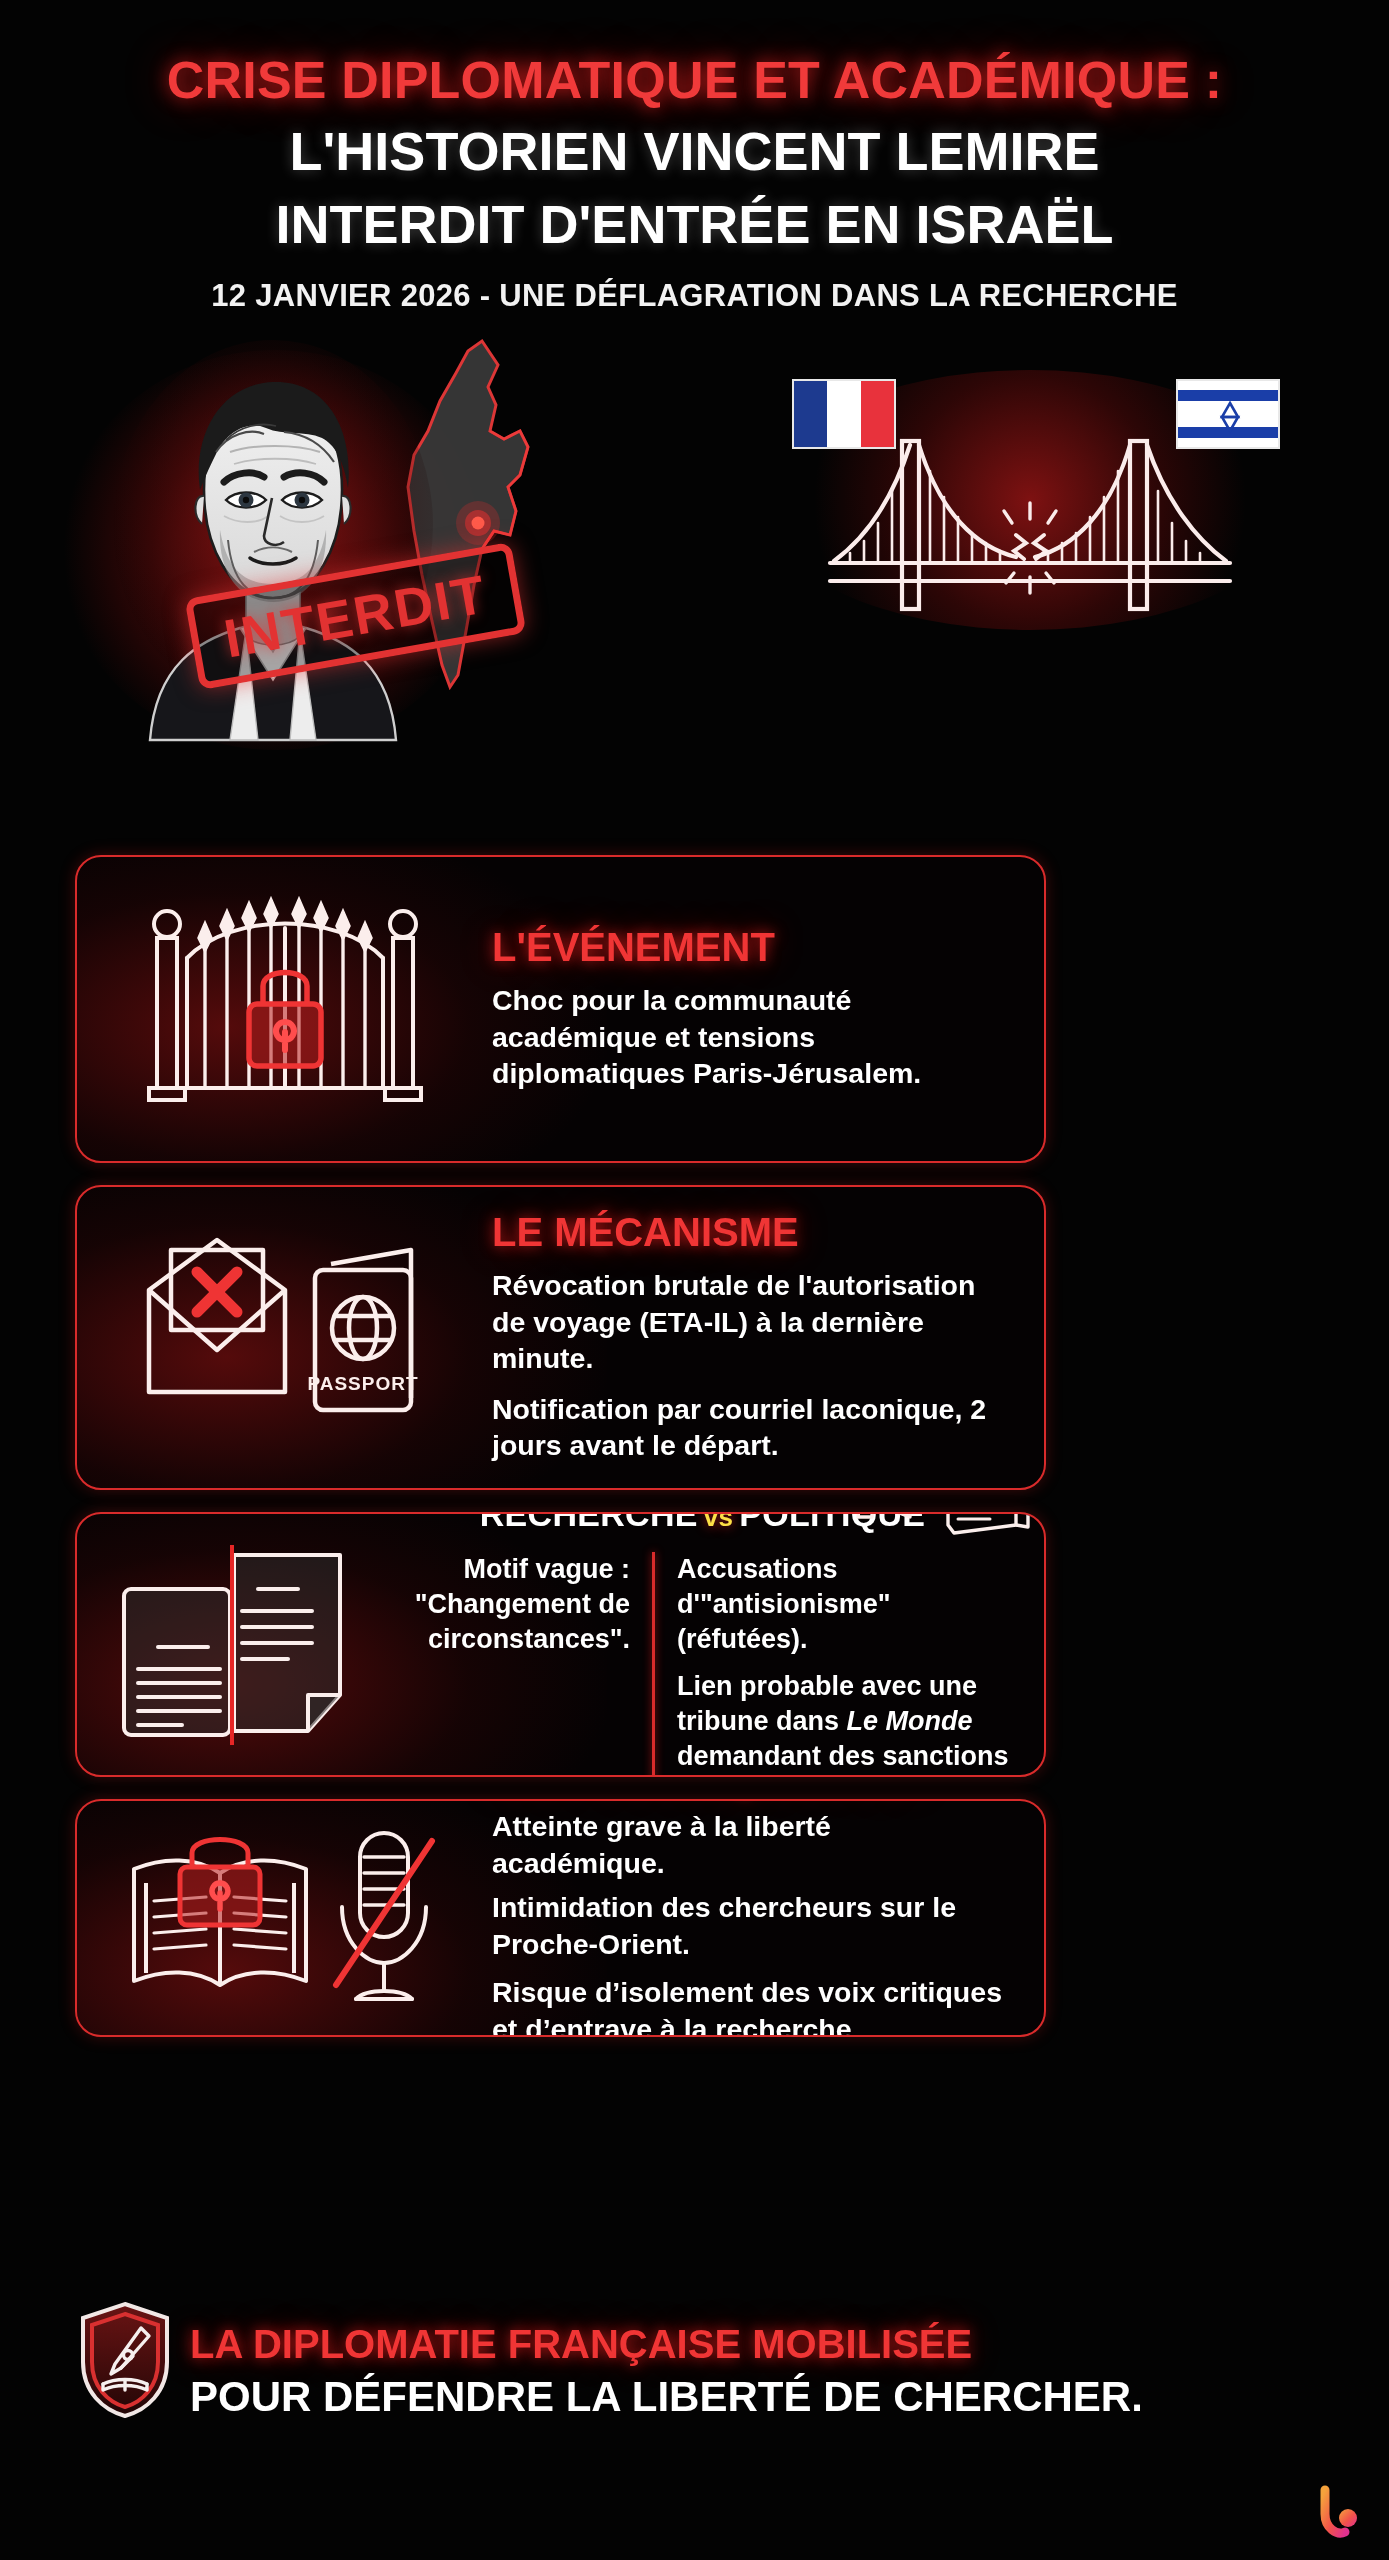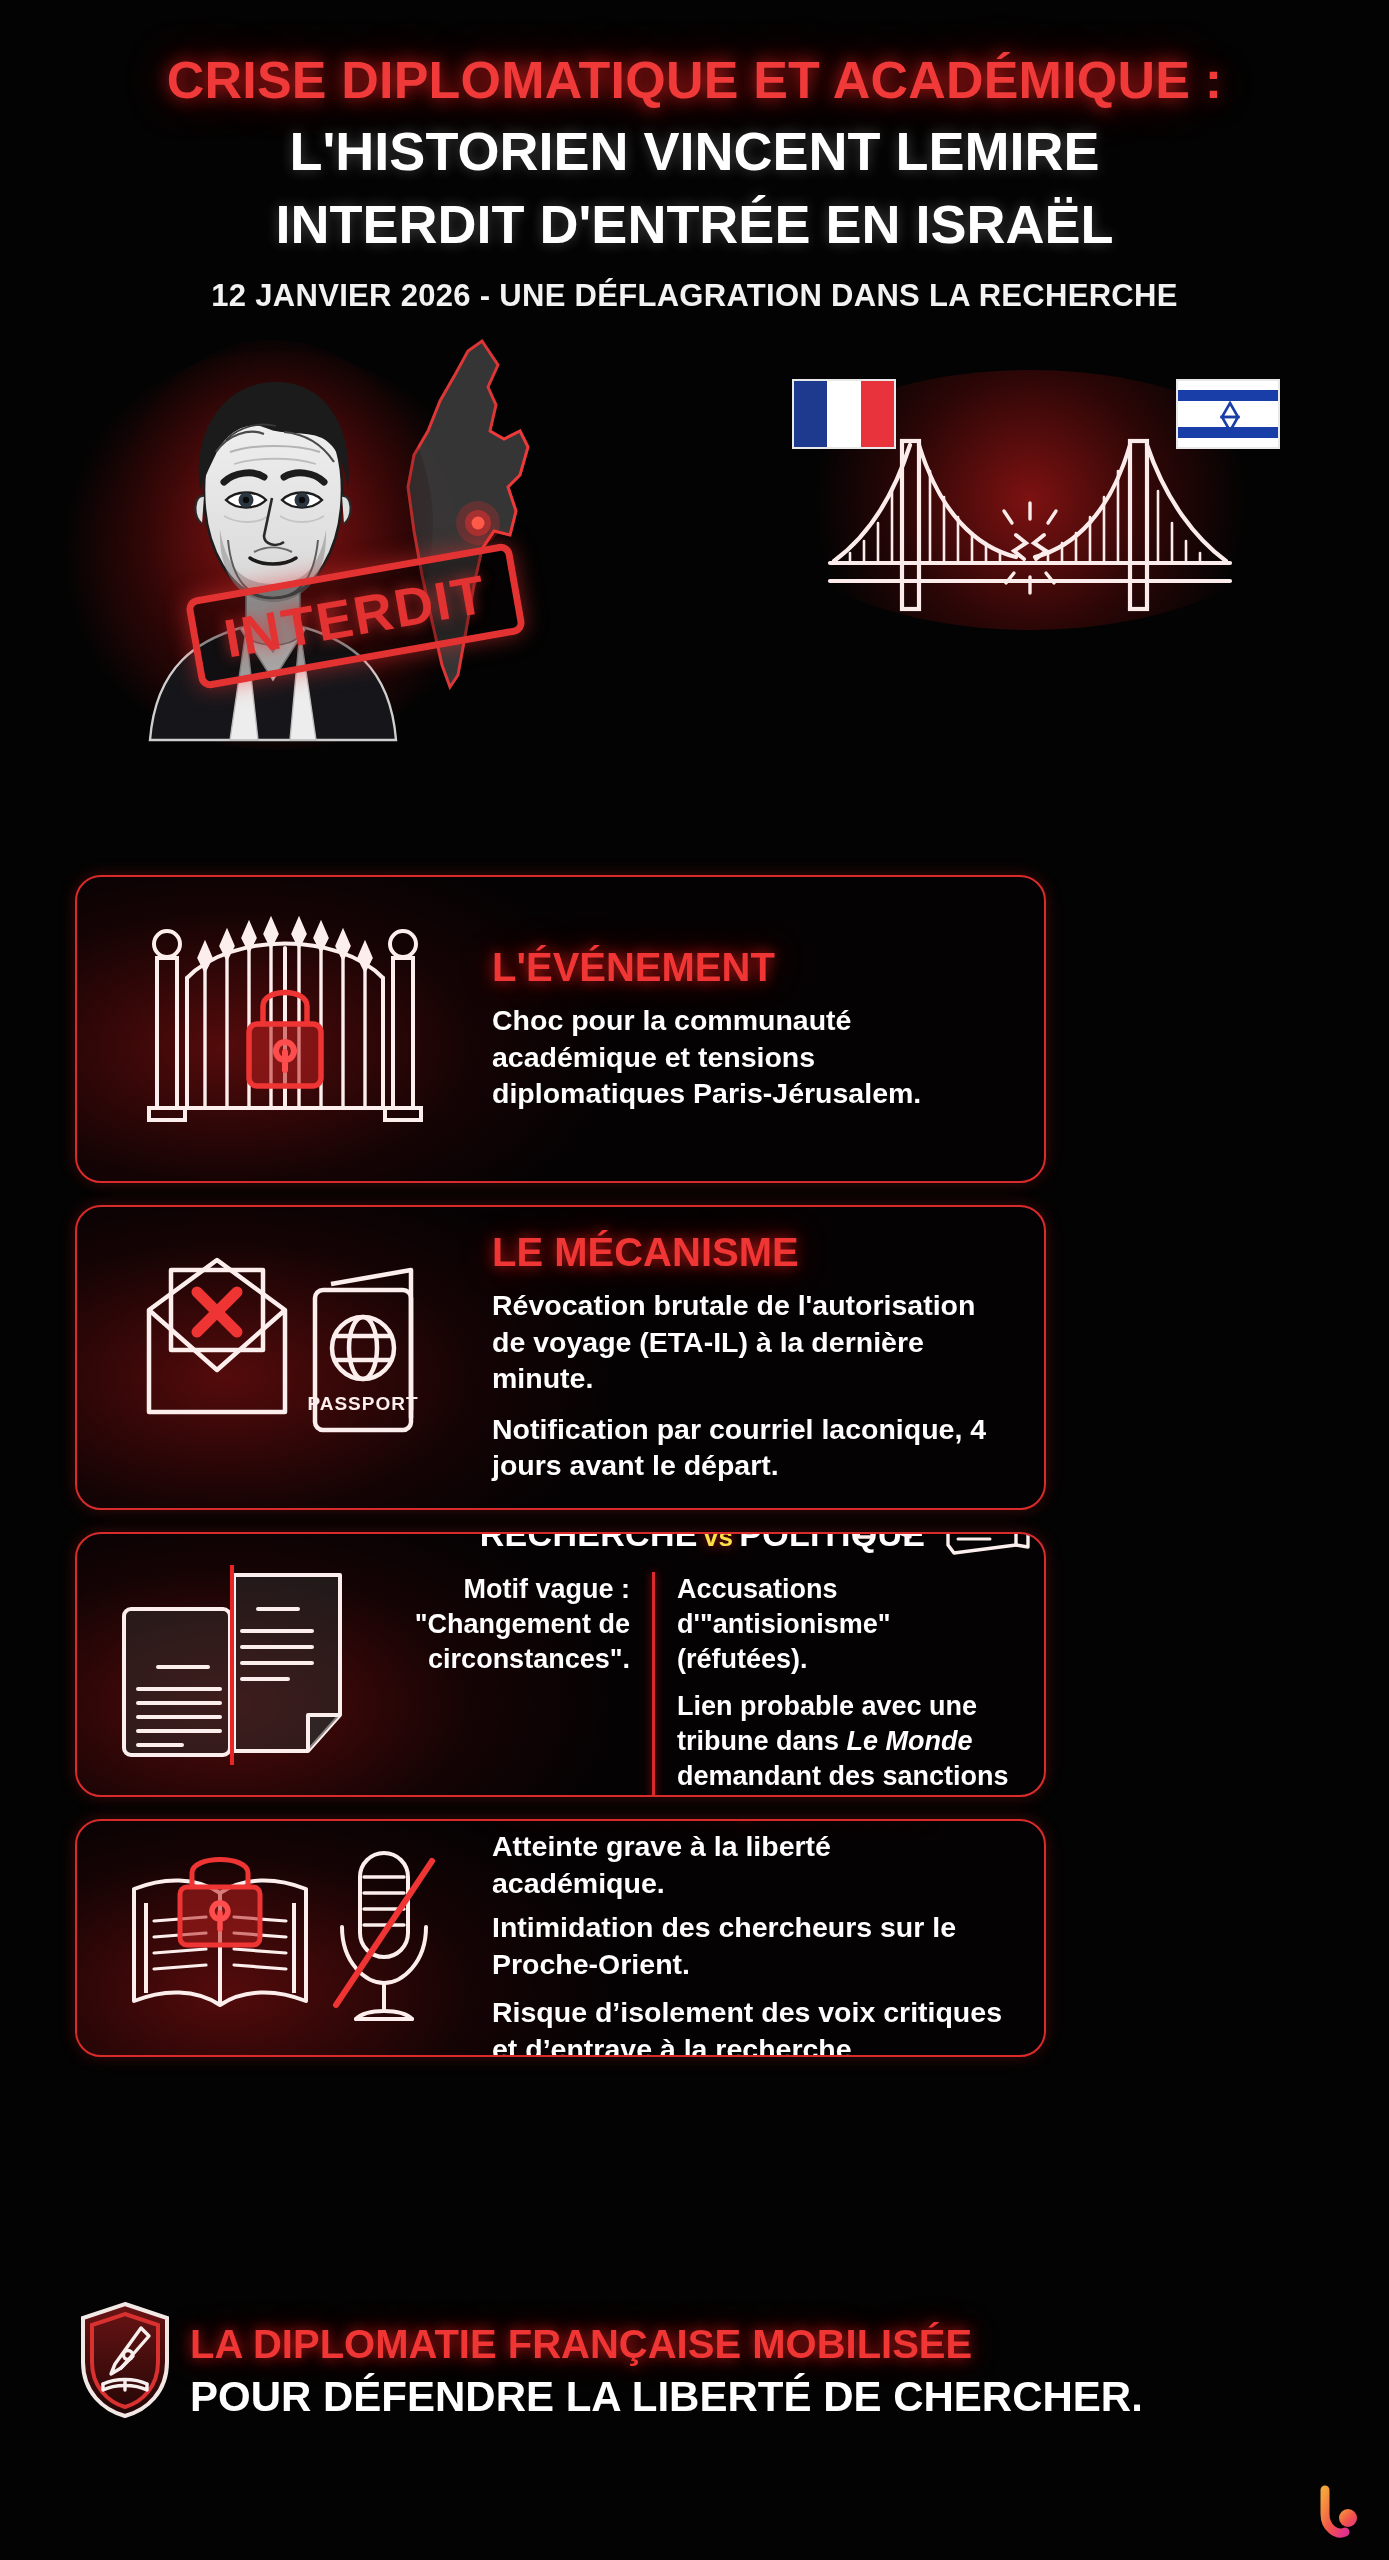--- a/index.html
+++ b/index.html
@@ -41,21 +41,21 @@
   .bridge-wrap { position:absolute; left:770px; top:35px; width:520px; height:250px; }
   .flag { position:absolute; width:104px; height:70px; border:2px solid #e8e8e8; }
   .flag.fr { left:22px; top:14px; }
   .flag.il { right:10px; top:14px; background:#fff; }
   .fr-b { position:absolute; left:0; top:0; width:33.34%; height:100%; background:#1d3a8f; }
   .fr-w { position:absolute; left:33.34%; top:0; width:33.33%; height:100%; background:#fff; }
   .fr-r { position:absolute; left:66.67%; top:0; width:33.33%; height:100%; background:#e8323c; }
   .il-stripe { position:absolute; left:0; width:100%; height:11px; background:#1a3ea8; }
 
   
-  .cards { position:absolute; left:0; top:875px; width:1121px; }
+  .cards { position:absolute; left:0; top:855px; width:1121px; }
   .card {
     position:relative; margin:0 75px 22px; border:2px solid #d92b2b;
     border-radius:26px; background:#050203; overflow:hidden;
     box-shadow:0 0 16px rgba(200,25,25,.30);
     display:flex; align-items:center;
   }
   .card .cglow {
     position:absolute; left:-30px; top:-40px; width:560px; height:420px;
     background:radial-gradient(ellipse at 32% 50%, rgba(150,18,18,.55) 0%, rgba(70,8,8,.25) 45%, rgba(0,0,0,0) 72%);
     pointer-events:none;
@@ -330,21 +330,21 @@
             <ellipse cx="228" cy="100" rx="14" ry="31"></ellipse>
             <path d="M198 88 L258 88"></path>
               <path d="M198 112 L258 112"></path>
           </g>
           <text x="228" y="162" fill="#fbeeec" font-family="Liberation Sans, sans-serif" font-size="19" font-weight="bold" text-anchor="middle" letter-spacing="1">PASSPORT</text>
         </svg>
       </div>
       <div class="card-body">
         <div class="card-title">LE MÉCANISME</div>
         <div class="card-p">Révocation brutale de l'autorisation de voyage (ETA-IL) à la dernière minute.</div>
-        <div class="card-p">Notification par courriel laconique, 4 jours avant le départ.</div>
+        <div class="card-p">Notification par courriel laconique, 2 jours avant le départ.</div>
       </div>
     </div>
 
     <div class="card card3" style="height:265px;">
       <div class="cglow"></div>
       <div class="card-icon" style="flex:0 0 310px;">
         <svg width="240" height="200" viewBox="0 0 240 200">
           <g stroke="#fbeeec" stroke-width="4" fill="#2d2b2b" fill-opacity=".55" stroke-linejoin="round">
             <rect x="12" y="44" width="106" height="146" rx="7"></rect>
             <path d="M122 10 L210 10 L228 10 L228 150 L196 186 L122 186 Z" fill="#2d2b2b" fill-opacity=".55"></path>

